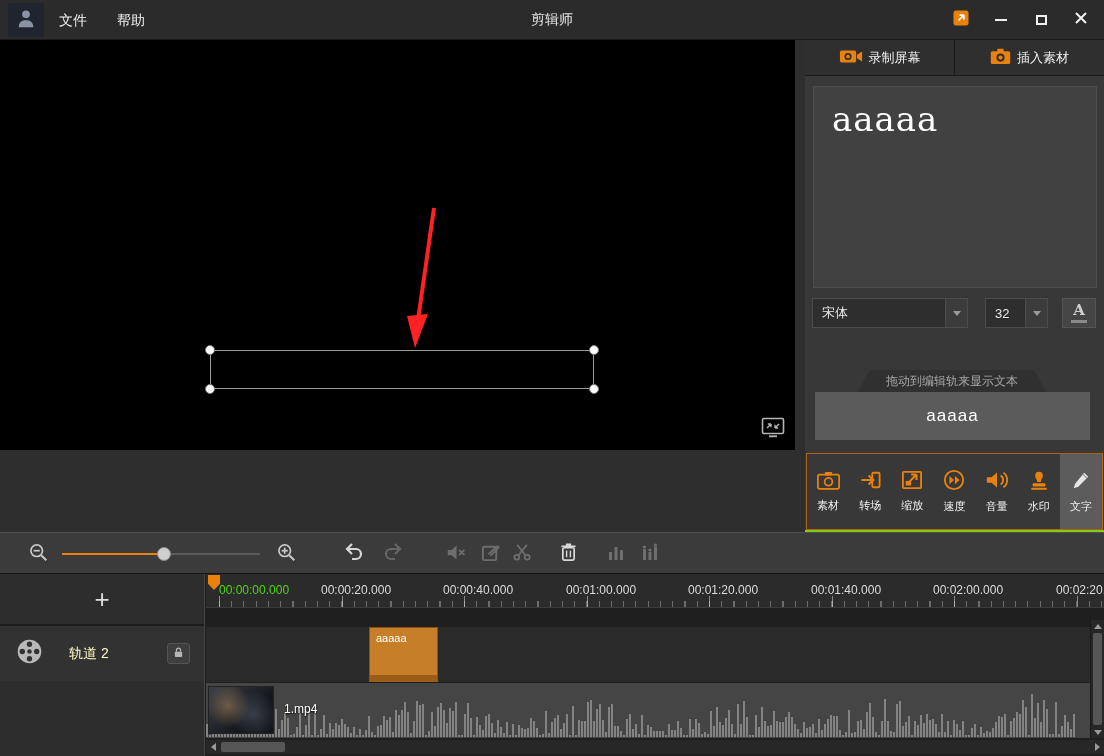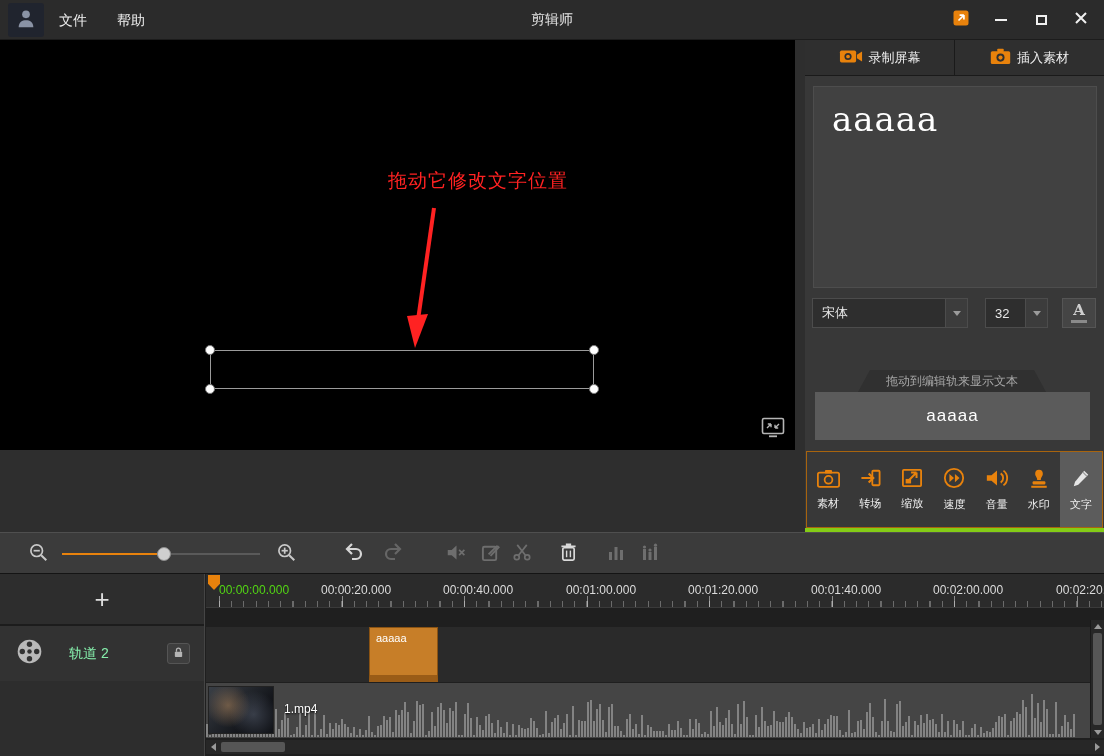--- a/index.html
+++ b/index.html
@@ -31,21 +31,21 @@
   .seek-track{position:absolute;left:8px;right:8px;top:17px;height:2px;background:#5e5e5e;border-radius:1px;}
   .seek-handle{position:absolute;left:12px;top:10px;width:27px;height:16px;background:#c9c9c9;border-radius:8px;display:flex;align-items:center;justify-content:center;gap:2px;}
   .seek-handle i{display:block;width:1px;height:8px;background:#555;}
   .pb-btn{position:absolute;display:flex;align-items:center;justify-content:center;}
   .pb-rewind{left:336px;top:45px;width:30px;height:26px;}
   .pb-play{left:388px;top:40px;width:30px;height:34px;}
   .pb-ffwd{left:436px;top:45px;width:30px;height:26px;}
   .time-display{position:absolute;right:10px;top:48px;font-size:15px;color:#f2f2f2;letter-spacing:.5px;}
 
   
-  .rightpanel{position:absolute;left:805px;top:40px;width:299px;height:492px;background:#383838;border-bottom:4px solid #84cc16;}
+  .rightpanel{position:absolute;left:805px;top:40px;width:299px;height:492px;background:#383838;border-bottom:2px solid #84cc16;}
   .panel-actions{position:absolute;left:0;top:0;right:0;height:36px;background:#2f2f2f;display:flex;border-bottom:1px solid #1a1a1a;}
   .panel-action{flex:1;display:flex;align-items:center;justify-content:center;gap:6px;border-right:1px solid #1a1a1a;font-size:13px;color:#eee;cursor:default;}
   .panel-action:last-child{border-right:none;}
   .text-box{position:absolute;left:8px;right:7px;top:46px;height:202px;background:#414141;border:1px solid #4d4d4d;}
   .text-box-value{font-family:"DejaVu Serif",serif;font-size:34px;color:#fff;padding:12px 18px;letter-spacing:1px;}
   .font-row{position:absolute;left:0;top:258px;right:0;height:30px;}
   .combo{position:absolute;height:30px;background:#2e2e2e;border:1px solid #4c4c4c;display:flex;align-items:center;}
   .combo-value{flex:1;font-size:13px;color:#e8e8e8;padding-left:9px;}
   .combo-arrow{width:22px;height:100%;background:#3c3c3c;border-left:1px solid #4c4c4c;display:flex;align-items:center;justify-content:center;}
   .combo-arrow b{display:block;width:0;height:0;border-left:4px solid transparent;border-right:4px solid transparent;border-top:5px solid #9b9b9b;}
@@ -67,21 +67,21 @@
   .zoom-track{position:absolute;left:62px;top:20px;width:198px;height:2px;background:#5a5a5a;}
   .zoom-fill{position:absolute;left:0;top:0;height:2px;width:101px;background:#e8820c;}
   .zoom-handle{position:absolute;left:95px;top:-6px;width:14px;height:14px;border-radius:50%;background:#cfcfcf;border:1px solid #8d8d8d;}
 
   
   .timeline{position:absolute;left:0;top:574px;width:1104px;height:182px;background:#1f1f1f;}
   .tl-left{position:absolute;left:0;top:0;width:205px;height:182px;background:#2d2d2d;border-right:1px solid #454545;}
   .add-track{height:52px;border-bottom:2px solid #1c1c1c;display:flex;align-items:center;justify-content:center;font-size:26px;color:#ddd;font-weight:300;cursor:default;}
   .track-head{height:55px;background:#323232;margin-bottom:1px;display:flex;align-items:center;position:relative;}
   .track-head .reel{margin-left:16px;}
-  .track-name{font-size:14px;color:#86efac;margin-left:26px;}
+  .track-name{font-size:14px;color:#fef9c3;margin-left:26px;}
   .lock-btn{position:absolute;right:14px;width:23px;height:21px;background:#3e3e3e;border:1px solid #555;border-radius:3px;display:flex;align-items:center;justify-content:center;}
   .tl-content{position:absolute;left:206px;top:0;right:0;height:182px;}
   .ruler{position:absolute;left:0;right:0;top:0;height:34px;background:#2b2b2b;border-bottom:1px solid #3a3a3a;overflow:hidden;}
   .ruler-label{position:absolute;top:9px;font-size:12px;color:#dcdcdc;white-space:nowrap;}
   .ruler-label:nth-of-type(1){left:13px;color:#52d613;}
   .ruler-label:nth-of-type(2){left:115px;}
   .ruler-label:nth-of-type(3){left:237px;}
   .ruler-label:nth-of-type(4){left:360px;}
   .ruler-label:nth-of-type(5){left:482px;}
   .ruler-label:nth-of-type(6){left:605px;}
@@ -152,21 +152,20 @@
         <span>
           <svg width="14" height="14" viewBox="0 0 14 14">
               <path d="M2 2 L12 12 M12 2 L2 12" stroke="#f0f0f0" stroke-width="2"></path>
             </svg>
         </span>
       </div>
     </div>
   </div>
 
   <div class="preview">
-    <div class="annotation-text">拖动它修改文字位置</div>
     <svg class="annotation-arrow" width="90" height="180" viewBox="0 0 90 180">
       <line x1="54" y1="18" x2="38" y2="130" stroke="#ff2222" stroke-width="4"></line>
       <polygon points="27,126 48,124 35,158" fill="#ff2222"></polygon>
     </svg>
     <div class="sel-box">
       <span class="sel-handle h-tl"></span>
       <span class="sel-handle h-bl"></span>
       <span class="sel-handle h-tr"></span>
       <span class="sel-handle h-br"></span>
     </div>

